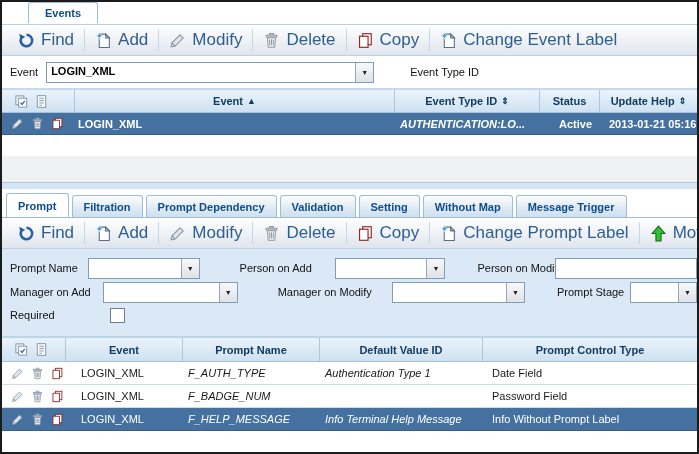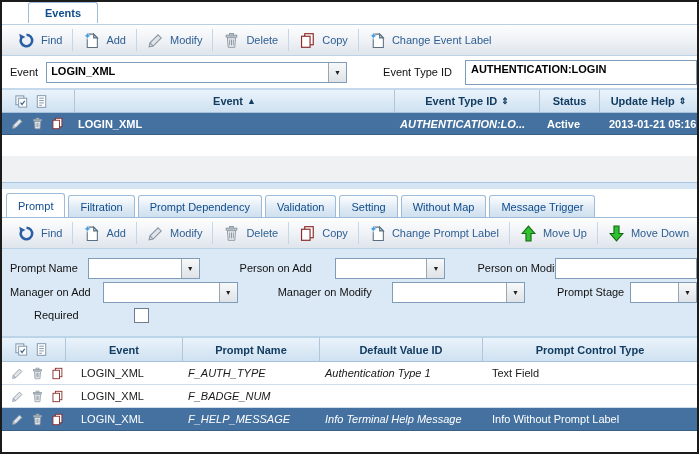--- a/index.html
+++ b/index.html
@@ -5,21 +5,21 @@
   html,body{margin:0;padding:0;}
   body{width:699px;height:454px;font-family:"Liberation Sans",sans-serif;background:#fff;}
   .window{position:relative;width:695px;height:450px;border:2px solid #1b1b1b;display:flex;flex-direction:column;overflow:hidden;background:#fff;}
 
   
   .titlebar{height:22px;background:#fff;border-bottom:1px solid #b8cfe6;display:flex;align-items:flex-start;flex:0 0 auto;}
   .events-tab{margin-left:26px;height:20px;padding:0 16px;background:#fff;border:1px solid #9dbcd9;border-bottom:none;border-radius:3px 3px 0 0;display:flex;align-items:center;font-size:11px;font-weight:bold;color:#0f4c8c;margin-bottom:-1px;box-shadow:inset 0 1px 0 #fff;}
 
   
   .toolbar{height:30px;flex:0 0 auto;display:flex;align-items:center;background:linear-gradient(#fefefe,#eef1f5 55%,#dfe5ec);border-bottom:1px solid #bcd2e6;padding-left:6px;}
-  .tbtn{display:flex;align-items:center;gap:6px;padding:0 10px;height:22px;font-size:11px;color:#2d5e93;cursor:default;white-space:nowrap;}
+  .tbtn{display:flex;align-items:center;gap:6px;padding:0 10px;height:22px;font-size:17px;color:#2d5e93;cursor:default;white-space:nowrap;}
   .tbtn + .tbtn{border-left:1px solid #c5d6e8;}
   .ic17{width:17px;height:17px;flex:0 0 auto;}
   .ic15{width:15px;height:15px;flex:0 0 auto;}
   .ic13{width:13px;height:13px;flex:0 0 auto;}
 
   
   .selector{height:32px;flex:0 0 auto;background:#fff;border-bottom:2px solid #c4d9ec;display:flex;align-items:center;overflow:hidden;}
   .lbl{font-size:11px;color:#111;white-space:nowrap;}
   .combo{display:flex;border:1px solid #7f9db9;background:#fff;height:19px;align-items:stretch;}
   .combo .val{flex:1;font-size:11px;padding:2px 4px;white-space:nowrap;overflow:hidden;}
@@ -33,43 +33,43 @@
   .ghead .hcell:first-child{border-left:none;justify-content:flex-start;padding-left:12px;gap:5px;}
   .sort{margin-left:4px;font-size:9px;}
   .g1{grid-template-columns:72px 320px 145px 60px 1fr;height:22px;}
   .g2{grid-template-columns:63px 117px 137px 163px 1fr;height:23px;border-top:2px solid #bcd4e8;}
   .grow{display:grid;background:#fff;font-size:11px;color:#1a1a1a;align-items:center;border-bottom:1px solid #cfdceb;flex:0 0 auto;}
   .grow.r1{grid-template-columns:72px 320px 145px 60px 1fr;height:21px;font-weight:bold;}
   .grow.r2{grid-template-columns:63px 117px 137px 163px 1fr;height:22px;}
   .grow.selected{background:#44719f;color:#fff;border-bottom:1px solid #3a5f87;}
   .grow .icells{display:flex;align-items:center;gap:7px;padding-left:9px;}
   .grow .c{white-space:nowrap;overflow:hidden;}
-  .pl4{padding-left:4px;}.pl6{padding-left:6px;font-style:italic;}.pl8{padding-left:8px;}.pl10{padding-left:10px;}.pl16{padding-left:16px;}
+  .pl4{padding-left:4px;}.pl6{padding-left:6px;font-style:italic;}.pl8{padding-left:8px;margin-left:12px;}.pl10{padding-left:10px;}.pl16{padding-left:16px;}
 
   .gap-white{height:21px;background:#fff;flex:0 0 auto;}
   .band-gray{height:26px;background:#f0f1f2;flex:0 0 auto;}
   .band-blue{height:6px;background:#d5e5f4;border-top:1px solid #a9c7e2;flex:0 0 auto;}
 
   
   .tabstrip{height:28px;flex:0 0 auto;background:#fff;display:flex;align-items:flex-end;border-bottom:1px solid #9dbcd9;white-space:nowrap;overflow:hidden;padding-left:4px;gap:3px;}
-  .ptab{height:21px;padding:0 11px;display:flex;align-items:center;font-size:11px;font-weight:normal;color:#0f4c8c;background:linear-gradient(#fdfefe,#dde9f4 60%,#cfe0ef);border:1px solid #9dbcd9;border-bottom:none;border-radius:3px 3px 0 0;flex:0 0 auto;}
+  .ptab{height:21px;padding:0 11px;display:flex;align-items:center;font-size:11px;font-weight:bold;color:#0f4c8c;background:linear-gradient(#fdfefe,#dde9f4 60%,#cfe0ef);border:1px solid #9dbcd9;border-bottom:none;border-radius:3px 3px 0 0;flex:0 0 auto;}
   .ptab.active{background:#fff;margin-bottom:-1px;height:23px;border-bottom:1px solid #fff;}
 
   
   .formpanel{height:80px;flex:0 0 auto;background:#dbe9f7;overflow:hidden;padding-top:7px;}
   .frow{display:flex;align-items:center;height:24px;}
   .frow .l1{margin-left:8px;width:100px;}
   .frow .f1{width:142px;}
   .frow .l2{margin-left:40px;width:123px;}
   .frow .f2{width:140px;}
   .frow .l3{margin-left:32px;width:78px;}
   .frow .f3{width:180px;}
   .frow .f3s{width:70px;}
   .checkbox{width:13px;height:13px;background:#fff;border:1px solid #6e7d8d;}
-  .reqrow{display:flex;align-items:center;height:22px;padding-left:24px;}
+  .reqrow{display:flex;align-items:center;height:22px;}
   .reqrow .l1{margin-left:8px;width:100px;}
 
   .bottom-space{flex:1;background:#fff;}
 </style>
 </head>
 <body>
 
 <svg width="0" height="0" style="position:absolute" aria-hidden="true">
   <defs>
     <symbol id="sym-refresh" viewBox="0 0 16 16">
@@ -160,23 +160,20 @@
     </div>
   </div>
 
   <div class="selector">
     <span class="lbl" style="margin-left:8px;">Event</span>
     <div class="combo" style="width:326px;margin-left:8px;">
       <span class="val" style="font-weight:bold;">LOGIN_XML</span>
       <span class="btn"></span>
     </div>
     <span class="lbl" style="margin-left:36px;">Event Type ID</span>
-    <div class="textfield" style="width:240px;margin-left:13px;">
-      <span>AUTHENTICATION:LOGIN</span>
-    </div>
   </div>
 
   <div class="ghead g1">
     <div class="hcell">
       <svg class="ic15">
           <use href="#sym-multicheck"></use>
         </svg>
       <svg class="ic15">
           <use href="#sym-doclines"></use>
         </svg>
@@ -367,38 +364,39 @@
       <svg class="ic13">
           <use href="#sym-trash"></use>
         </svg>
       <svg class="ic13">
           <use href="#sym-copy"></use>
         </svg>
     </div>
     <div class="c pl16">LOGIN_XML</div>
     <div class="c pl6">F_AUTH_TYPE</div>
     <div class="c pl6">Authentication Type 1</div>
-    <div class="c pl10">Text Field</div>
+    <div class="c pl10">Date Field</div>
   </div>
 
   <div class="grow r2">
     <div class="icells">
       <svg class="ic13">
           <use href="#sym-pencil"></use>
         </svg>
       <svg class="ic13">
           <use href="#sym-trash"></use>
         </svg>
       <svg class="ic13">
           <use href="#sym-copy"></use>
         </svg>
     </div>
     <div class="c pl16">LOGIN_XML</div>
     <div class="c pl6">F_BADGE_NUM</div>
     <div class="c pl6"></div>
+    <div class="c pl10">Password Field</div>
   </div>
 
   <div class="grow r2 selected">
     <div class="icells">
       <svg class="ic13">
           <use href="#sym-pencil"></use>
         </svg>
       <svg class="ic13">
           <use href="#sym-trash"></use>
         </svg>

